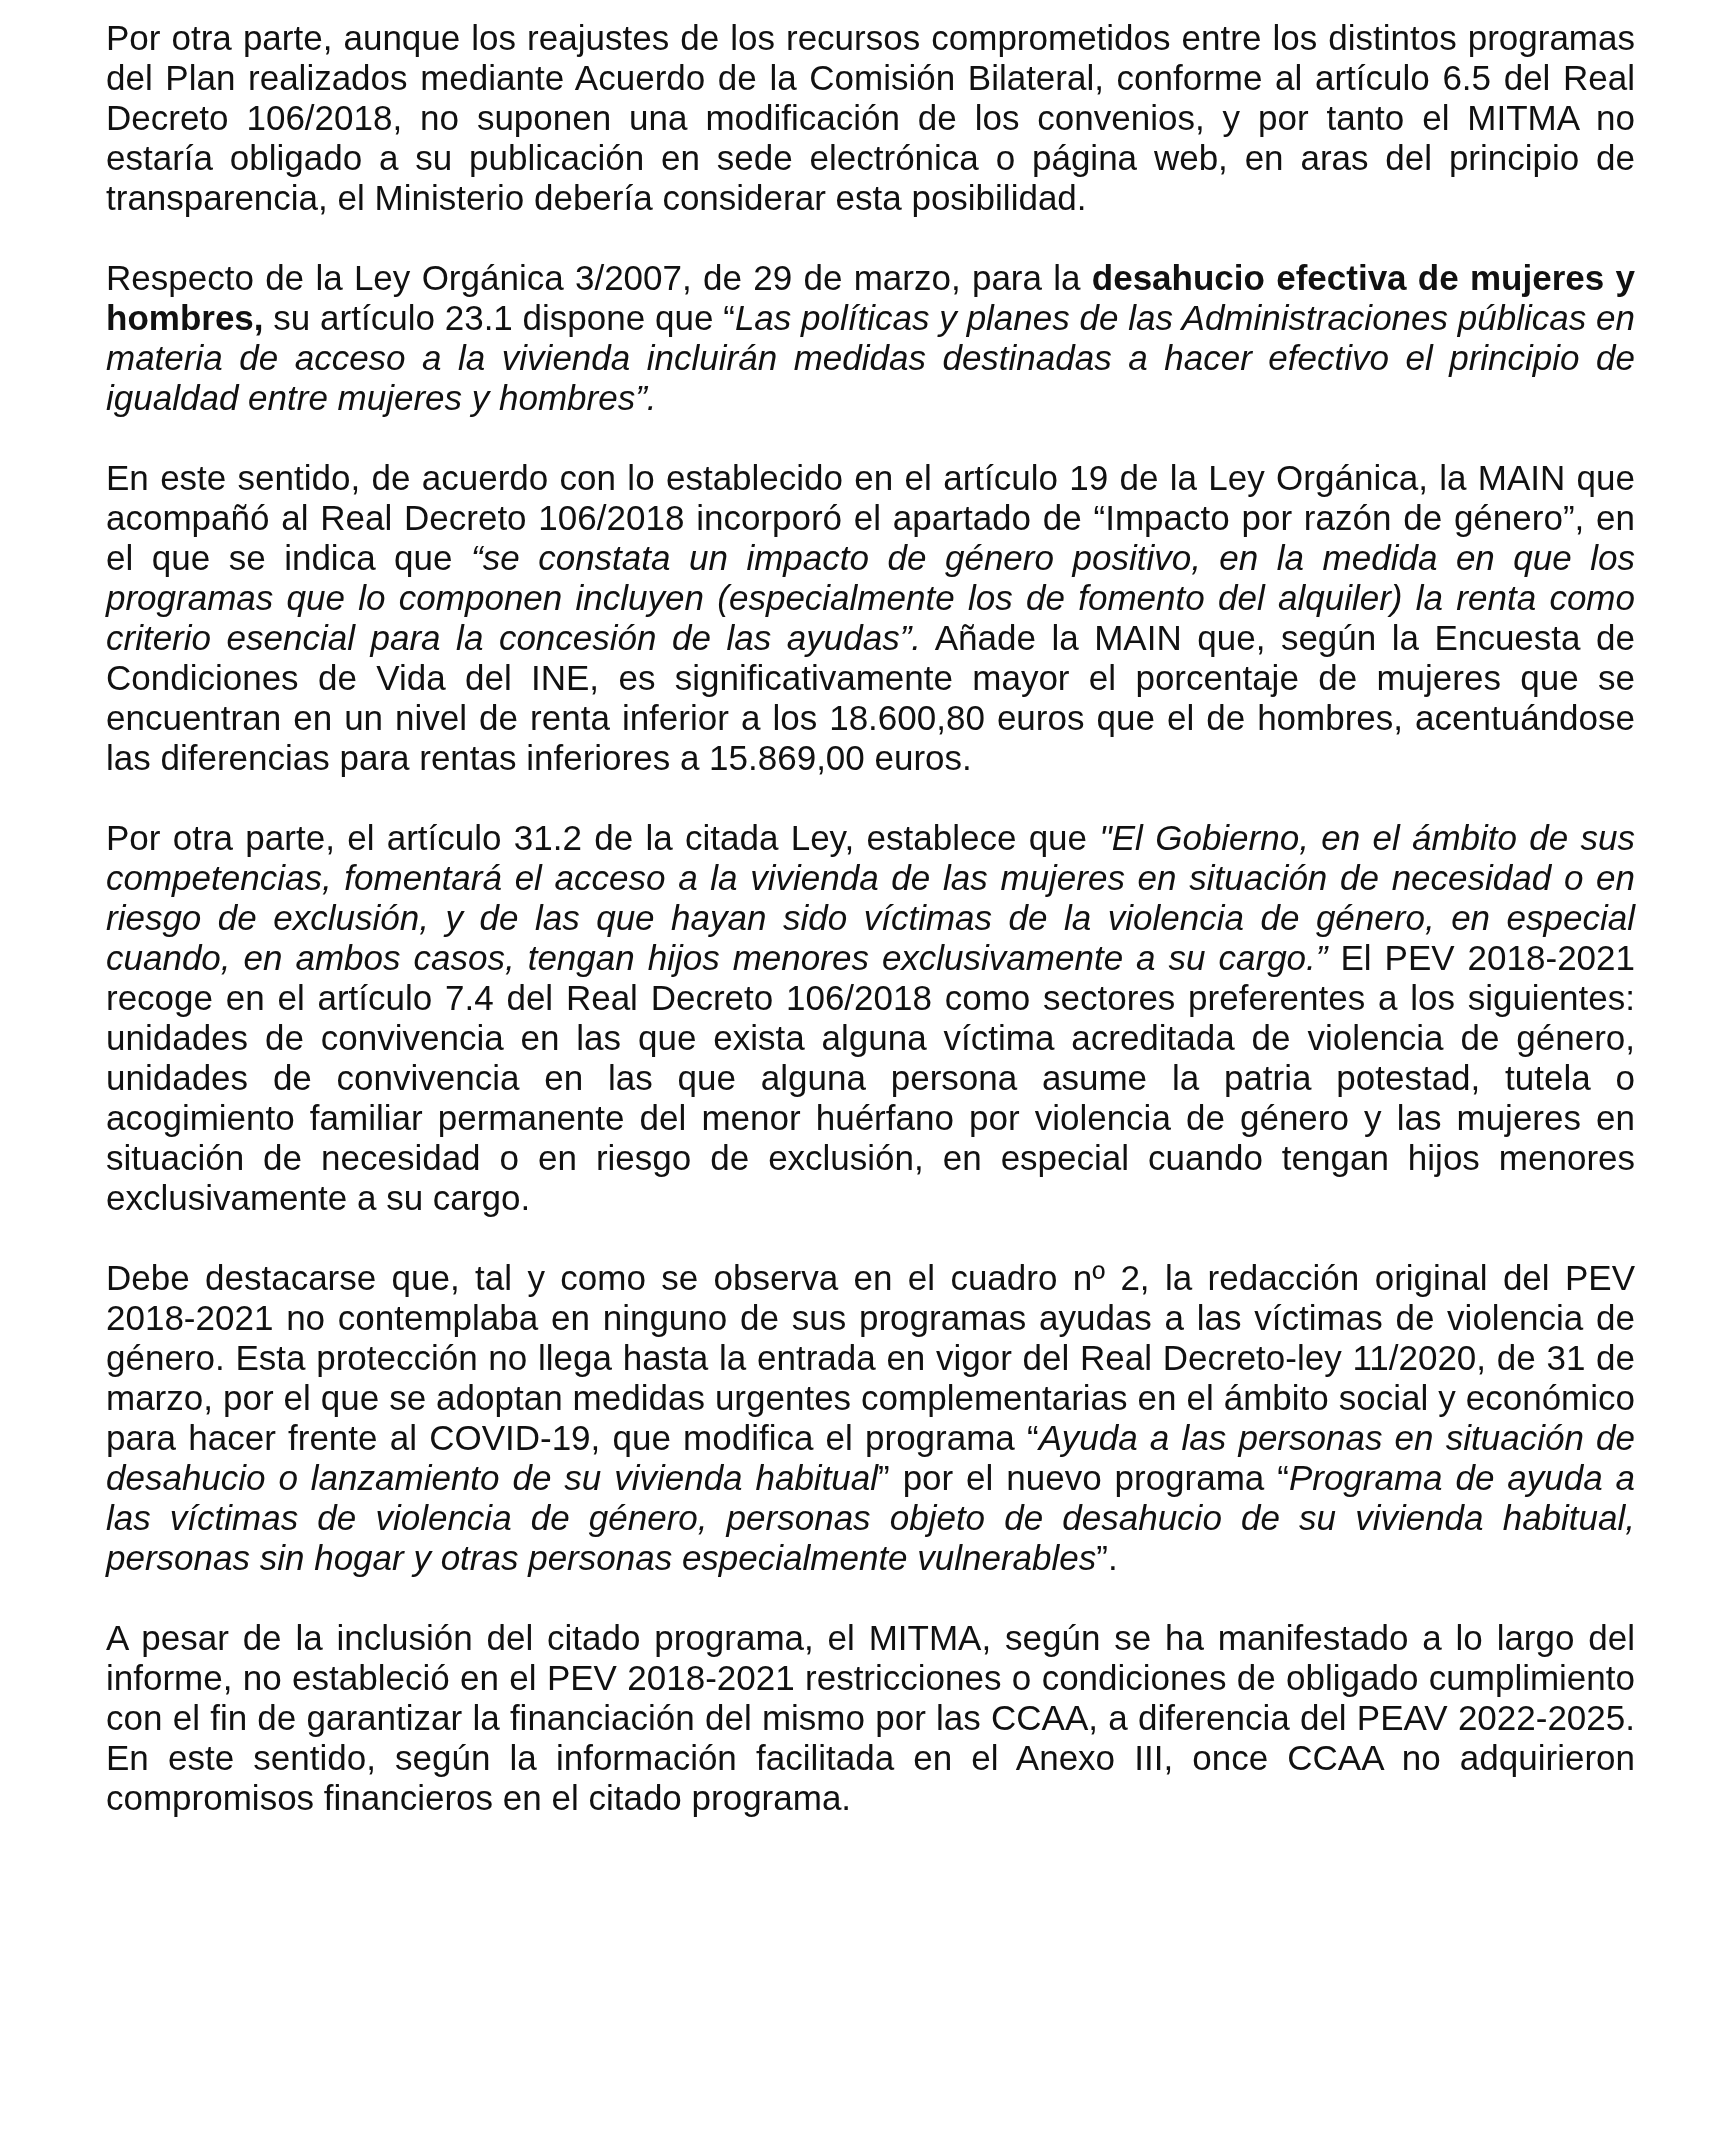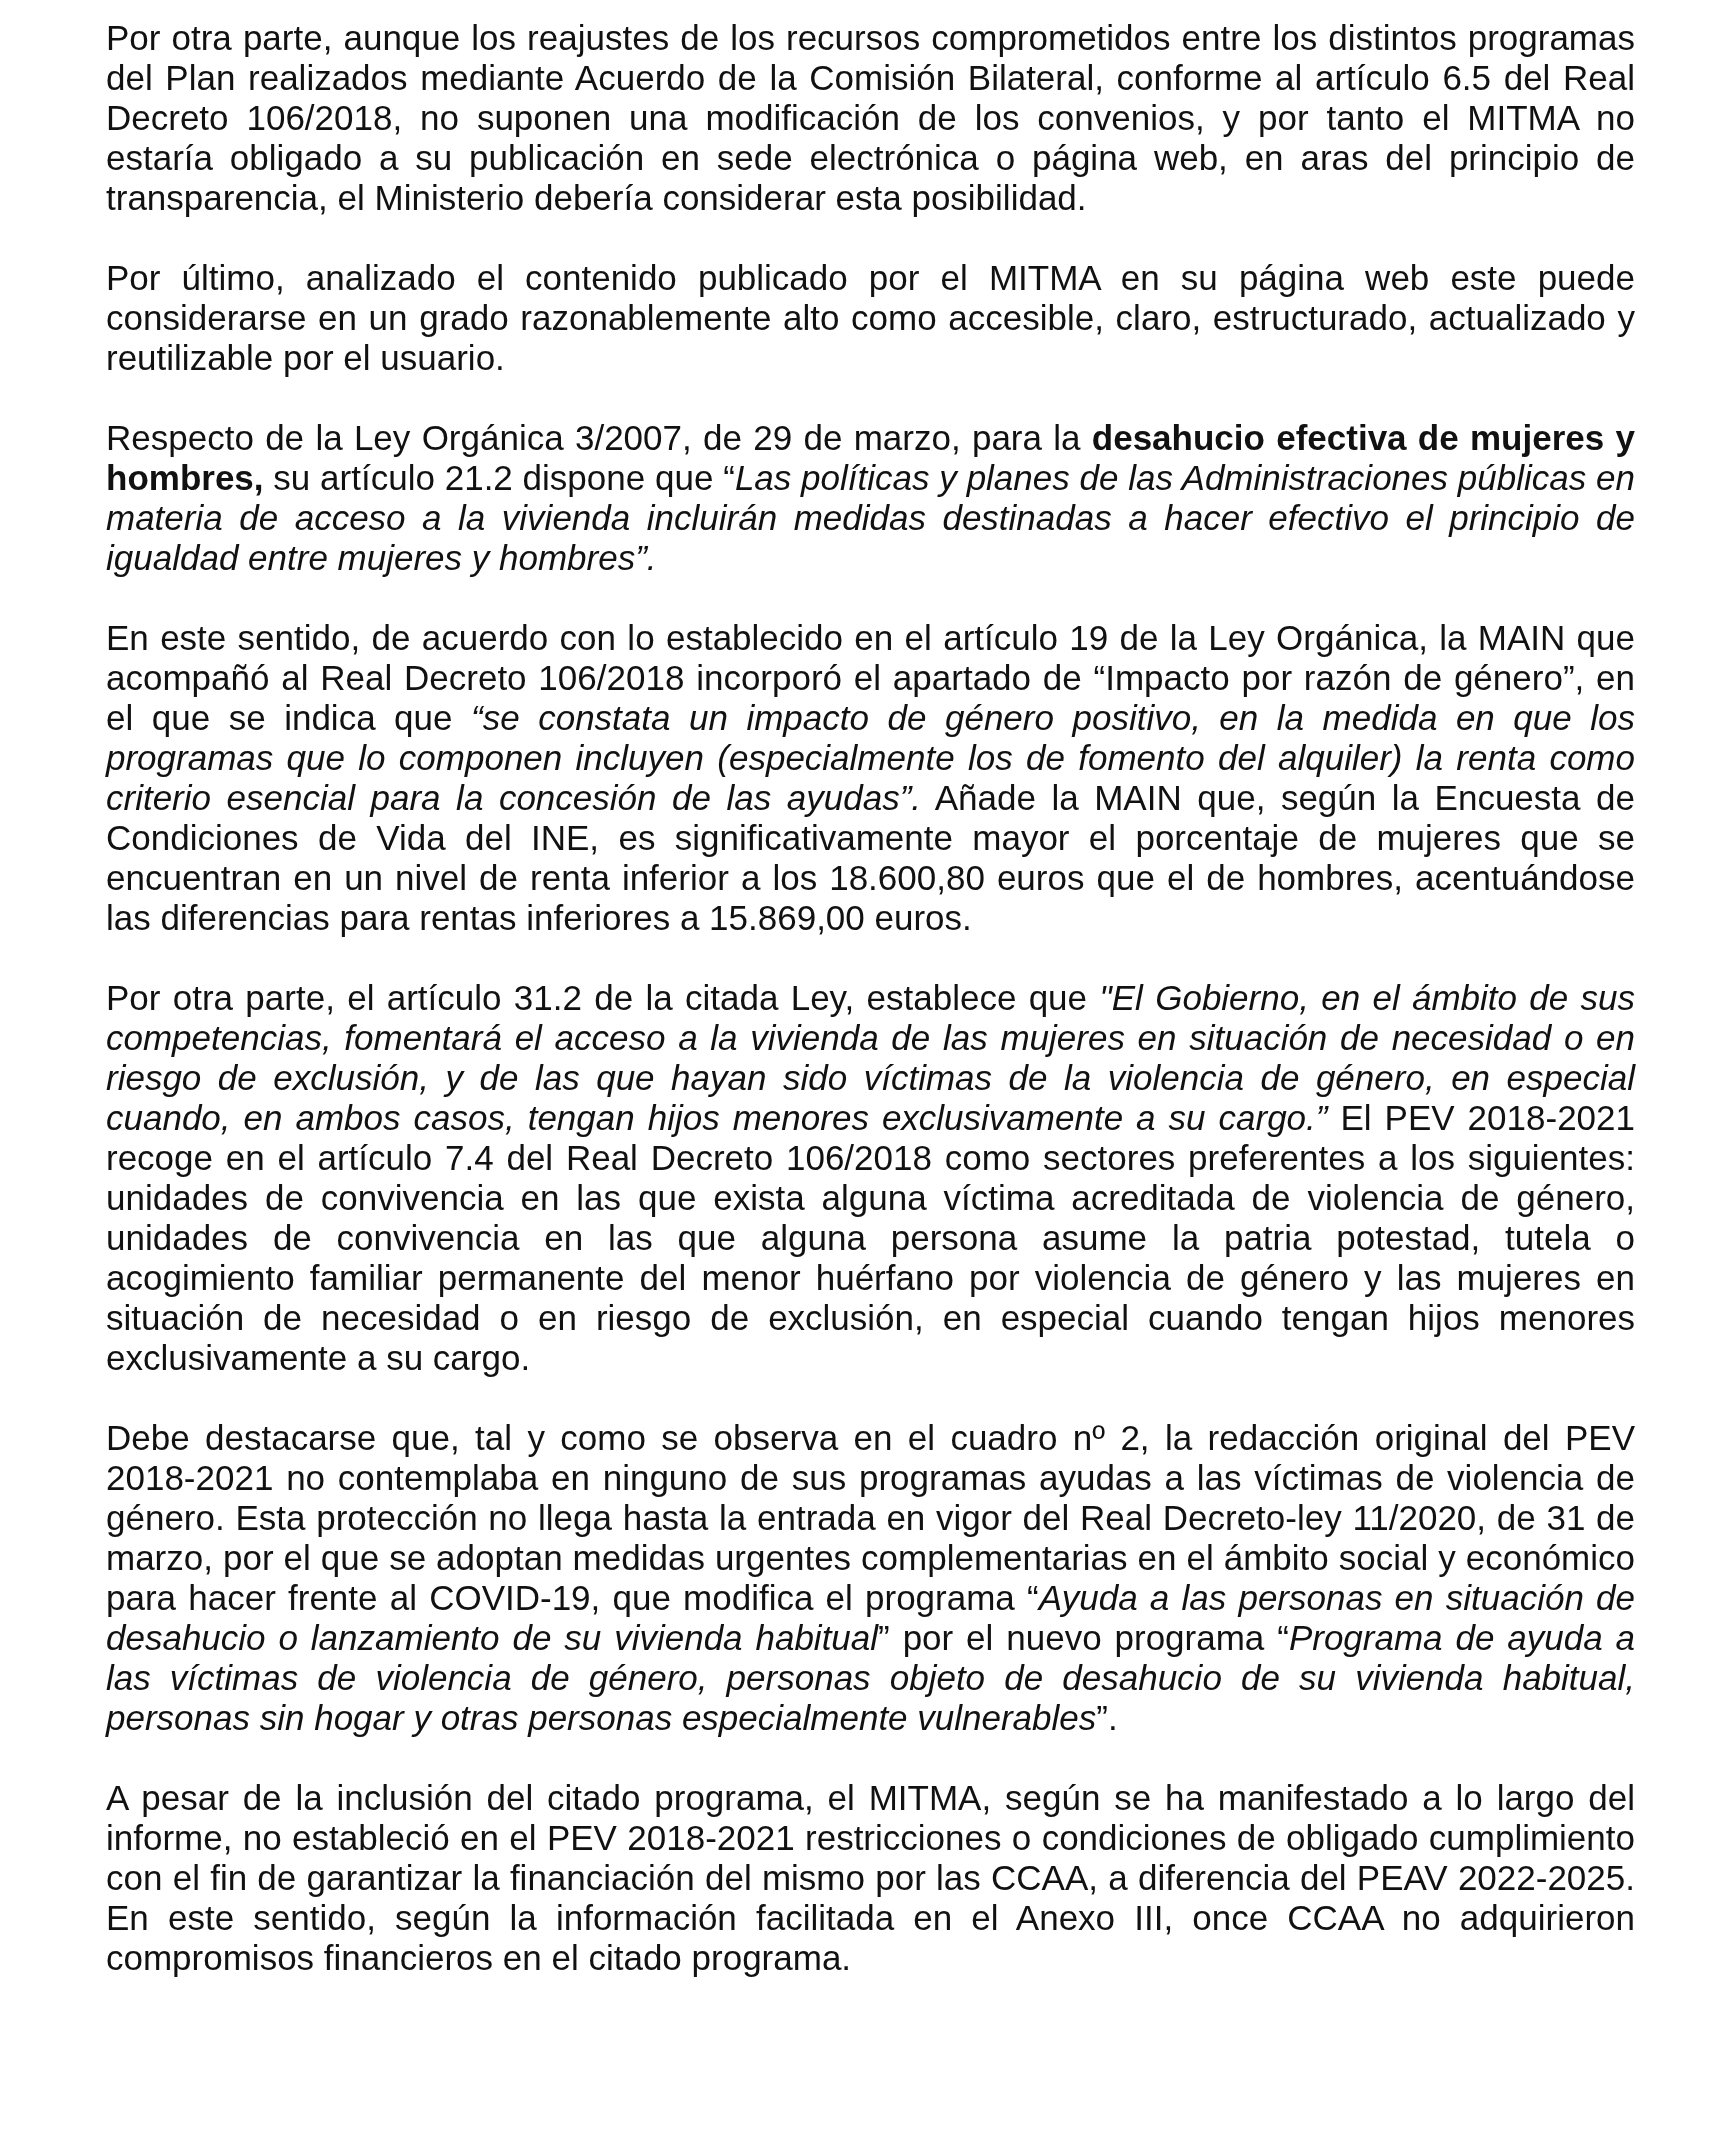--- a/index.html
+++ b/index.html
@@ -36,26 +36,23 @@
 </style>
 </head>
 <body>
 
 <div class="page">
 
   <p class="para">
     <span>Por otra parte, aunque los reajustes de los recursos comprometidos entre los distintos programas del Plan realizados mediante Acuerdo de la Comisión Bilateral, conforme al artículo 6.5 del Real Decreto 106/2018, no suponen una modificación de los convenios, y por tanto el MITMA no estaría obligado a su publicación en sede electrónica o página web, en aras del principio de transparencia, el Ministerio debería considerar esta posibilidad.</span>
   </p>
 
-  <p class="para">
-    <span>Por último, analizado el contenido publicado por el MITMA en su página web este puede considerarse en un grado razonablemente alto como accesible, claro, estructurado, actualizado y reutilizable por el usuario.</span>
-  </p>
 
   <p class="para">
-    <span>Respecto de la Ley Orgánica 3/2007, de 29 de marzo, para la </span><span class="b">desahucio efectiva de mujeres y hombres,</span><span> su artículo 21.2 dispone que “</span><span class="i">Las políticas y planes de las Administraciones públicas en materia de acceso a la vivienda incluirán medidas destinadas a hacer efectivo el principio de igualdad entre mujeres y hombres”.</span>
+    <span>Respecto de la Ley Orgánica 3/2007, de 29 de marzo, para la </span><span class="b">desahucio efectiva de mujeres y hombres,</span><span> su artículo 23.1 dispone que “</span><span class="i">Las políticas y planes de las Administraciones públicas en materia de acceso a la vivienda incluirán medidas destinadas a hacer efectivo el principio de igualdad entre mujeres y hombres”.</span>
   </p>
 
   <p class="para">
     <span>En este sentido, de acuerdo con lo establecido en el artículo 19 de la Ley Orgánica, la MAIN que acompañó al Real Decreto 106/2018 incorporó el apartado de “Impacto por razón de género”, en el que se indica que </span><span class="i">“se constata un impacto de género positivo, en la medida en que los programas que lo componen incluyen (especialmente los de fomento del alquiler) la renta como criterio esencial para la concesión de las ayudas”.</span><span> Añade la MAIN que, según la Encuesta de Condiciones de Vida del INE, es significativamente mayor el porcentaje de mujeres que se encuentran en un nivel de renta inferior a los 18.600,80 euros que el de hombres, acentuándose las diferencias para rentas inferiores a 15.869,00 euros.</span>
   </p>
 
   <p class="para">
     <span>Por otra parte, el artículo 31.2 de la citada Ley, establece que </span><span class="i">"El Gobierno, en el ámbito de sus competencias, fomentará el acceso a la vivienda de las mujeres en situación de necesidad o en riesgo de exclusión, y de las que hayan sido víctimas de la violencia de género, en especial cuando, en ambos casos, tengan hijos menores exclusivamente a su cargo.”</span><span> El PEV 2018-2021 recoge en el artículo 7.4 del Real Decreto 106/2018 como sectores preferentes a los siguientes: unidades de convivencia en las que exista alguna víctima acreditada de violencia de género, unidades de convivencia en las que alguna persona asume la patria potestad, tutela o acogimiento familiar permanente del menor huérfano por violencia de género y las mujeres en situación de necesidad o en riesgo de exclusión, en especial cuando tengan hijos menores exclusivamente a su cargo.</span>
   </p>
 

